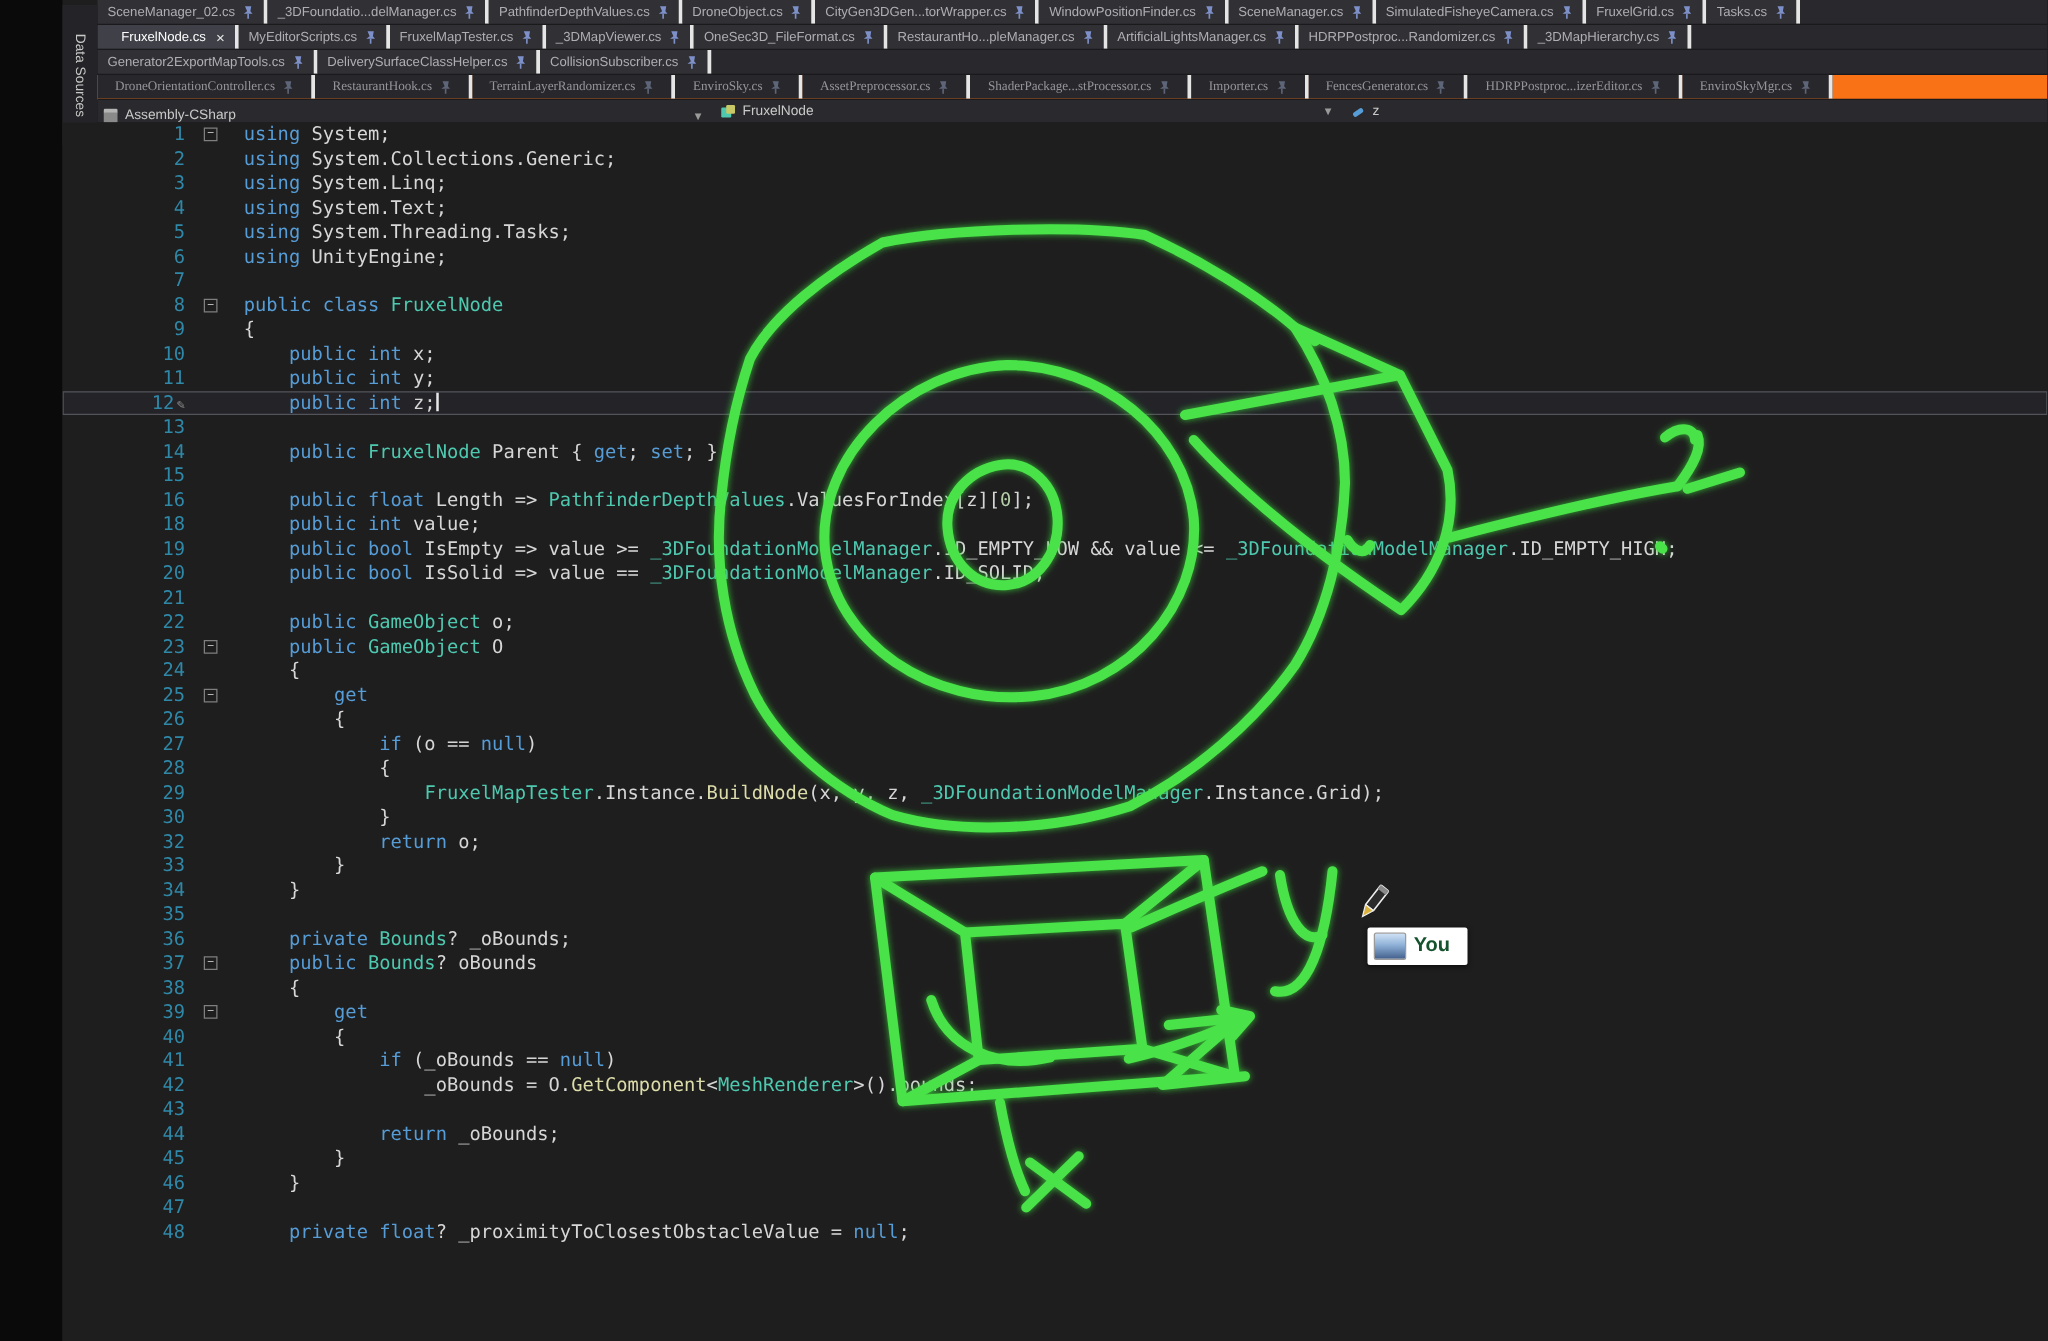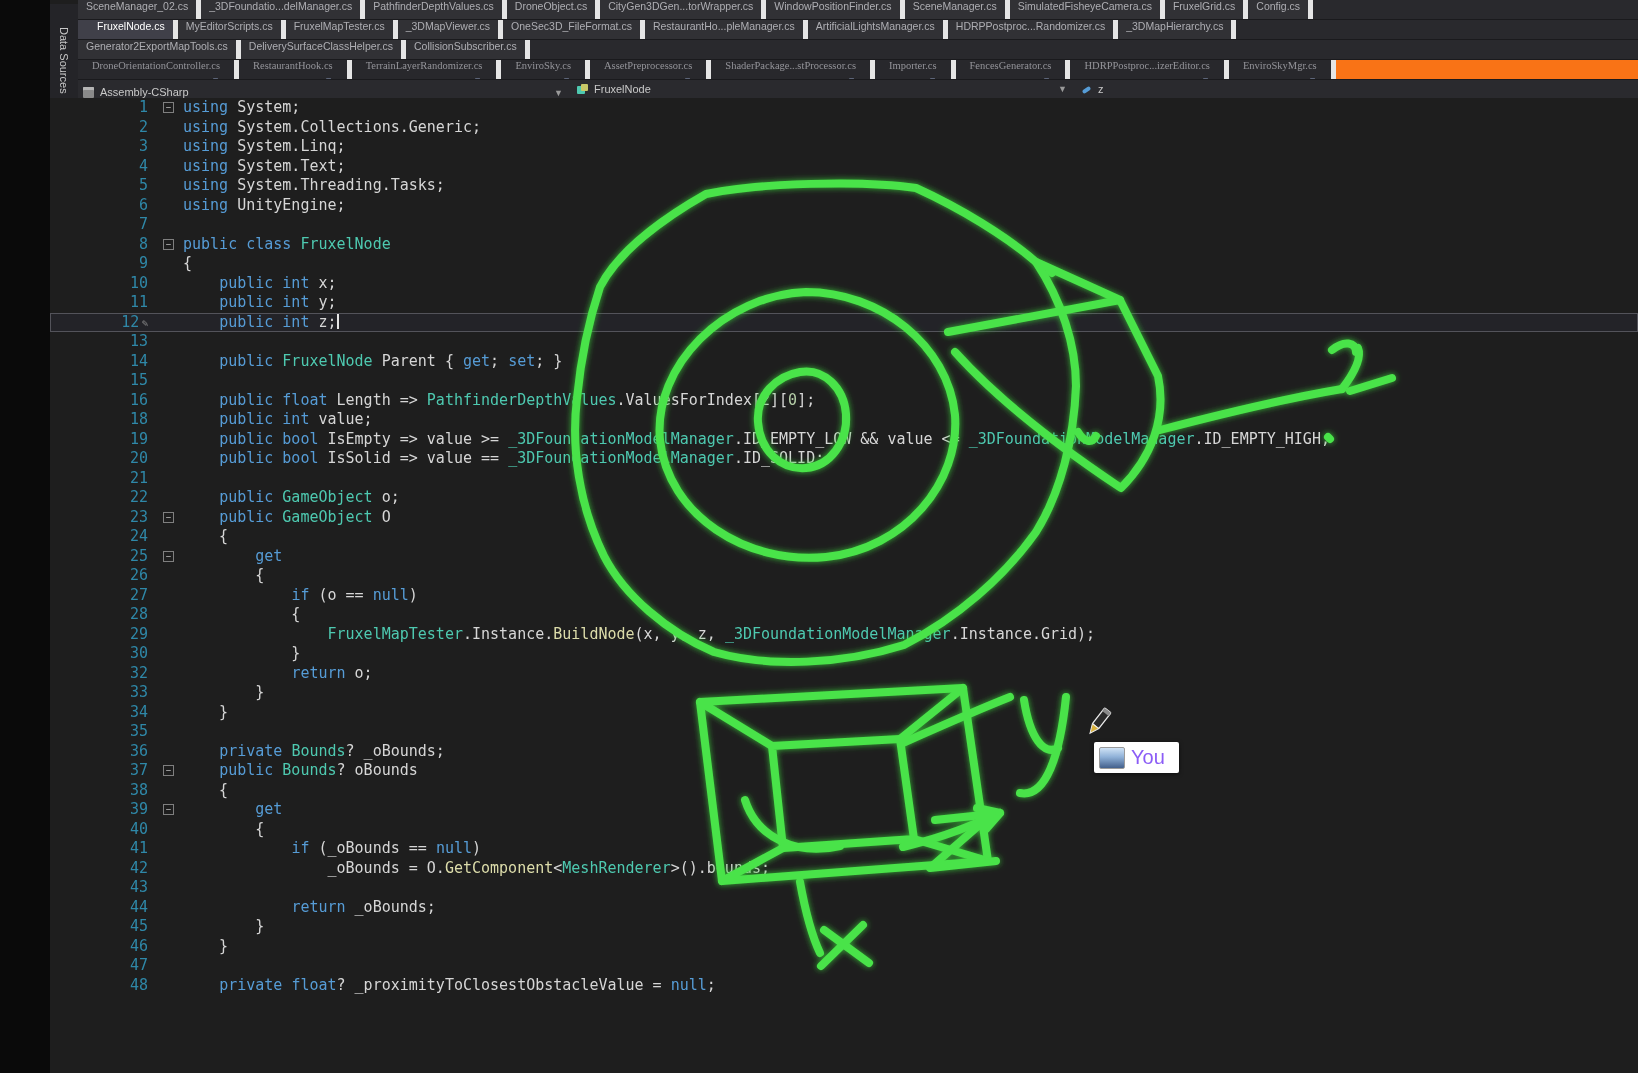--- a/index.html
+++ b/index.html
@@ -8,22 +8,22 @@
 
   
   .left-black{position:absolute;left:0;top:0;width:50px;height:100%;background:#0a0a0a;}
   .side-tab{position:absolute;left:50px;top:4px;width:28px;height:112px;background:#242428;
             color:#c8c8c8;font-size:11px;display:flex;align-items:center;justify-content:center;
             writing-mode:vertical-rl;border-right:1px solid #111;}
 
   
   #header{position:absolute;left:78px;top:0;right:0;}
   .tab-row{display:flex;height:19px;align-items:stretch;background:#29292d;border-bottom:1px solid #1a1a1d;overflow:hidden;}
-  .tab{display:flex;align-items:flex-end;gap:6px;padding:0 8px;background:#313135;border-right:5px solid #e5e5e5;
-       font-size:10.5px;color:#aeaeb3;white-space:nowrap;cursor:default;flex-direction:column;}
+  .tab{display:flex;align-items:center;gap:6px;padding:0 8px;background:#313135;border-right:3px solid #e5e5e5;
+       font-size:10.5px;color:#aeaeb3;white-space:nowrap;cursor:default;}
   .tab.active{background:#404049;color:#ffffff;padding-left:19px;}
   .tab-close{color:#e8e8e8;font-size:12px;line-height:1;padding-left:2px;}
   .tab-pin{color:#7d90c9;display:flex;align-items:center;}
   .tab-row.dim{background:#f97316;font-family:Liberation Serif, serif;}
   .tab-row.dim .tab{background:#28282c;color:#94949a;padding:0 14px;}
   .tab-row.dim .tab-pin{color:#5d6578;}
 
   .breadcrumb{height:18px;background:#2a2a2e;border-bottom:1px solid #141417;display:flex;align-items:center;
               font-size:11px;color:#c9c9c9;}
   .crumb{display:flex;align-items:center;gap:6px;height:100%;overflow:hidden;}
@@ -40,35 +40,35 @@
   .ic-field::before{content:"";position:absolute;left:1px;top:4px;width:9px;height:4px;background:#569cd6;border-radius:2px;transform:rotate(-35deg);}
 
   
   #code{position:absolute;left:50px;top:98px;right:0;bottom:0;background:#1e1e1e;
         font-family:"DejaVu Sans Mono",monospace;font-size:15px;overflow:hidden;}
   .code-line{display:flex;height:19.5px;line-height:19.5px;white-space:pre;}
   .ln{width:104px;flex:none;text-align:right;padding-right:6px;color:#2f88a8;box-sizing:border-box;}
   .fold{width:29px;flex:none;display:flex;align-items:center;justify-content:center;color:#9a9a9a;}
   .foldbox{width:11px;height:11px;border:1px solid #7f7f7f;color:#bfbfbf;font-size:9px;line-height:9px;
            display:flex;align-items:center;justify-content:center;background:#1e1e1e;box-sizing:border-box;}
-  .src{flex:none;color:#d6d6d6;}
+  .src{flex:none;color:#d6d6d6;margin-left:12px;}
   .code-line.current{outline:1px solid #53535a;outline-offset:-1px;background:#232328;}
   .ln-pencil{color:#8a8a8a;font-size:11px;margin-left:2px;}
   .caret{display:inline-block;width:2px;height:15px;background:#e6e6e6;vertical-align:-2px;}
   .tk-k{color:#569cd6;} .tk-t{color:#4ec9b0;} .tk-m{color:#dcdcaa;} .tk-n{color:#b5cea8;}
 
   
   #annot-overlay{position:absolute;left:0;top:0;pointer-events:none;}
   #presenter-label{position:absolute;left:1094px;top:742px;background:#ffffff;border-radius:2px;
                    display:flex;align-items:center;gap:6px;padding:4px 14px 4px 5px;
                    box-shadow:0 1px 4px rgba(0,0,0,.55);}
   #presenter-label .avatar{width:24px;height:20px;border-radius:2px;flex:none;
         background:linear-gradient(180deg,#cfe2f5 0%,#8fb1d8 45%,#43608c 100%);
         border:1px solid #9a9a9a;}
-  #presenter-label .who{color:#8b5cf6;font-weight:normal;font-size:20px;}
+  #presenter-label .who{color:#14532d;font-weight:bold;font-size:16px;}
   #pencil-cursor{position:absolute;left:1080px;top:704px;pointer-events:none;}
 </style>
 </head>
 <body>
 
 <div class="left-black"></div>
 <div class="side-tab">
   <span>Data Sources</span>
 </div>
 
@@ -150,21 +150,21 @@
         <div class="tab">
           <span>FruxelGrid.cs</span>
           <span class="tab-pin">
             <svg width="9" height="12" viewBox="0 0 9 12">
               <path d="M2 1h5l-.7 4L8 7H1l2.7-2z" fill="currentColor"></path>
               <line x1="4.5" y1="7" x2="4.5" y2="11" stroke="currentColor" stroke-width="1.3"></line>
             </svg>
           </span>
         </div>
         <div class="tab">
-          <span>Config.cs</span>
+          <span>Tasks.cs</span>
           <span class="tab-pin">
             <svg width="9" height="12" viewBox="0 0 9 12">
               <path d="M2 1h5l-.7 4L8 7H1l2.7-2z" fill="currentColor"></path>
               <line x1="4.5" y1="7" x2="4.5" y2="11" stroke="currentColor" stroke-width="1.3"></line>
             </svg>
           </span>
         </div>
       </div>
       <div class="tab-row">
         <div class="tab active">

